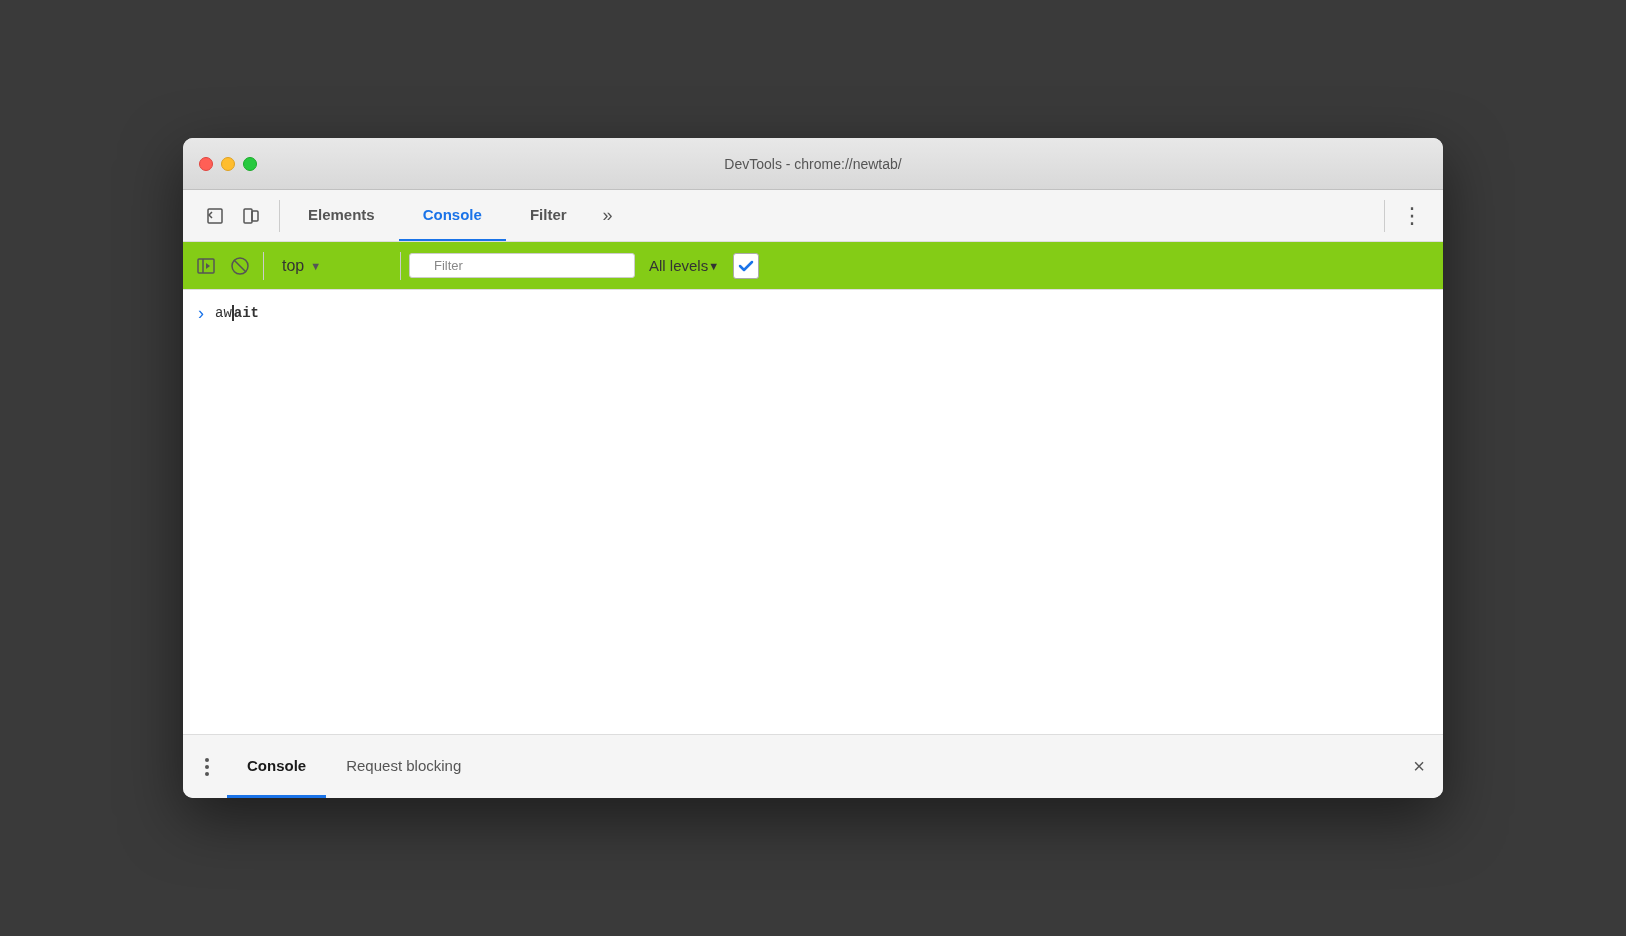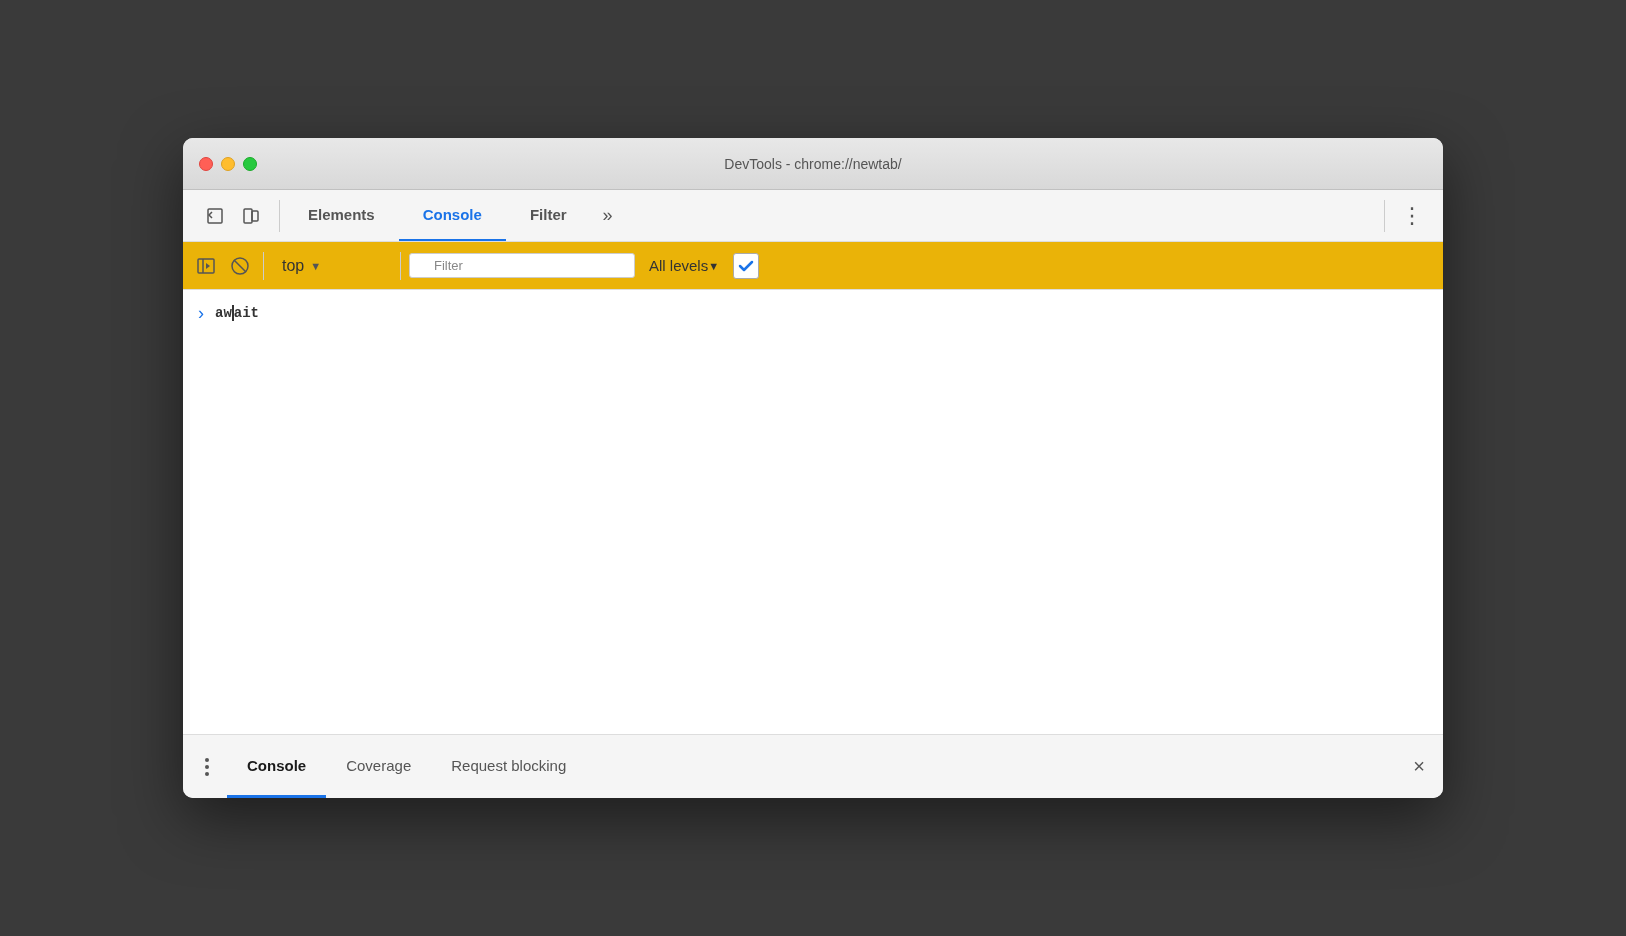--- a/index.html
+++ b/index.html
@@ -158,21 +158,21 @@
       padding: 0 12px;
       display: flex;
       align-items: center;
       font-size: 18px;
       color: #555;
       cursor: pointer;
     }
 
     
     .console-toolbar {
-      background: #eab308;
+      background: #84cc16;
       height: 48px;
       display: flex;
       align-items: center;
       border-bottom: 1px solid #ddd;
       padding: 0 8px;
       flex-shrink: 0;
       gap: 4px;
     }
 
     .console-icon-btn {
@@ -285,21 +285,21 @@
 
     .console-text {
       font-family: 'Menlo', 'Monaco', 'Courier New', monospace;
       font-size: 14px;
       color: #333;
       line-height: 22px;
       padding-left: 4px;
     }
 
     .console-text .bold-part {
-      font-weight: 700;
+      font-weight: 400;
     }
 
     .console-text .light-part {
       font-weight: 700;
     }
 
     
     .bottom-panel {
       background: #f5f5f5;
       height: 64px;
@@ -496,23 +496,20 @@
       <div class="kebab-dot"></div>
       <div class="kebab-dot"></div>
       <div class="kebab-dot"></div>
     </div>
 
     <div class="bottom-tabs">
       <div class="bottom-tab active">
         <span>Console</span>
       </div>
       <div class="bottom-tab">
-        <span>Coverage</span>
-      </div>
-      <div class="bottom-tab">
         <span>Request blocking</span>
       </div>
     </div>
 
     <div class="bottom-close">
       <span>×</span>
     </div>
   </div>
 
 </div>

